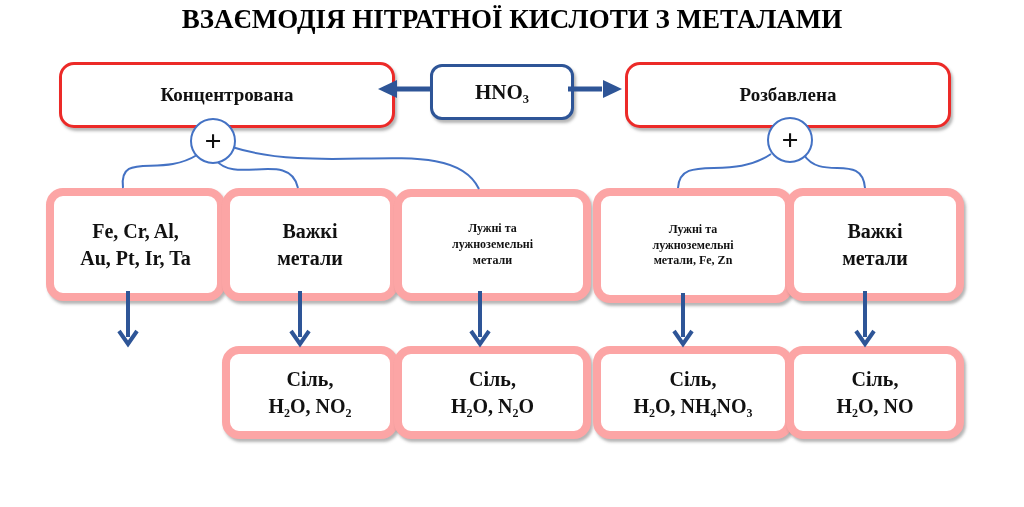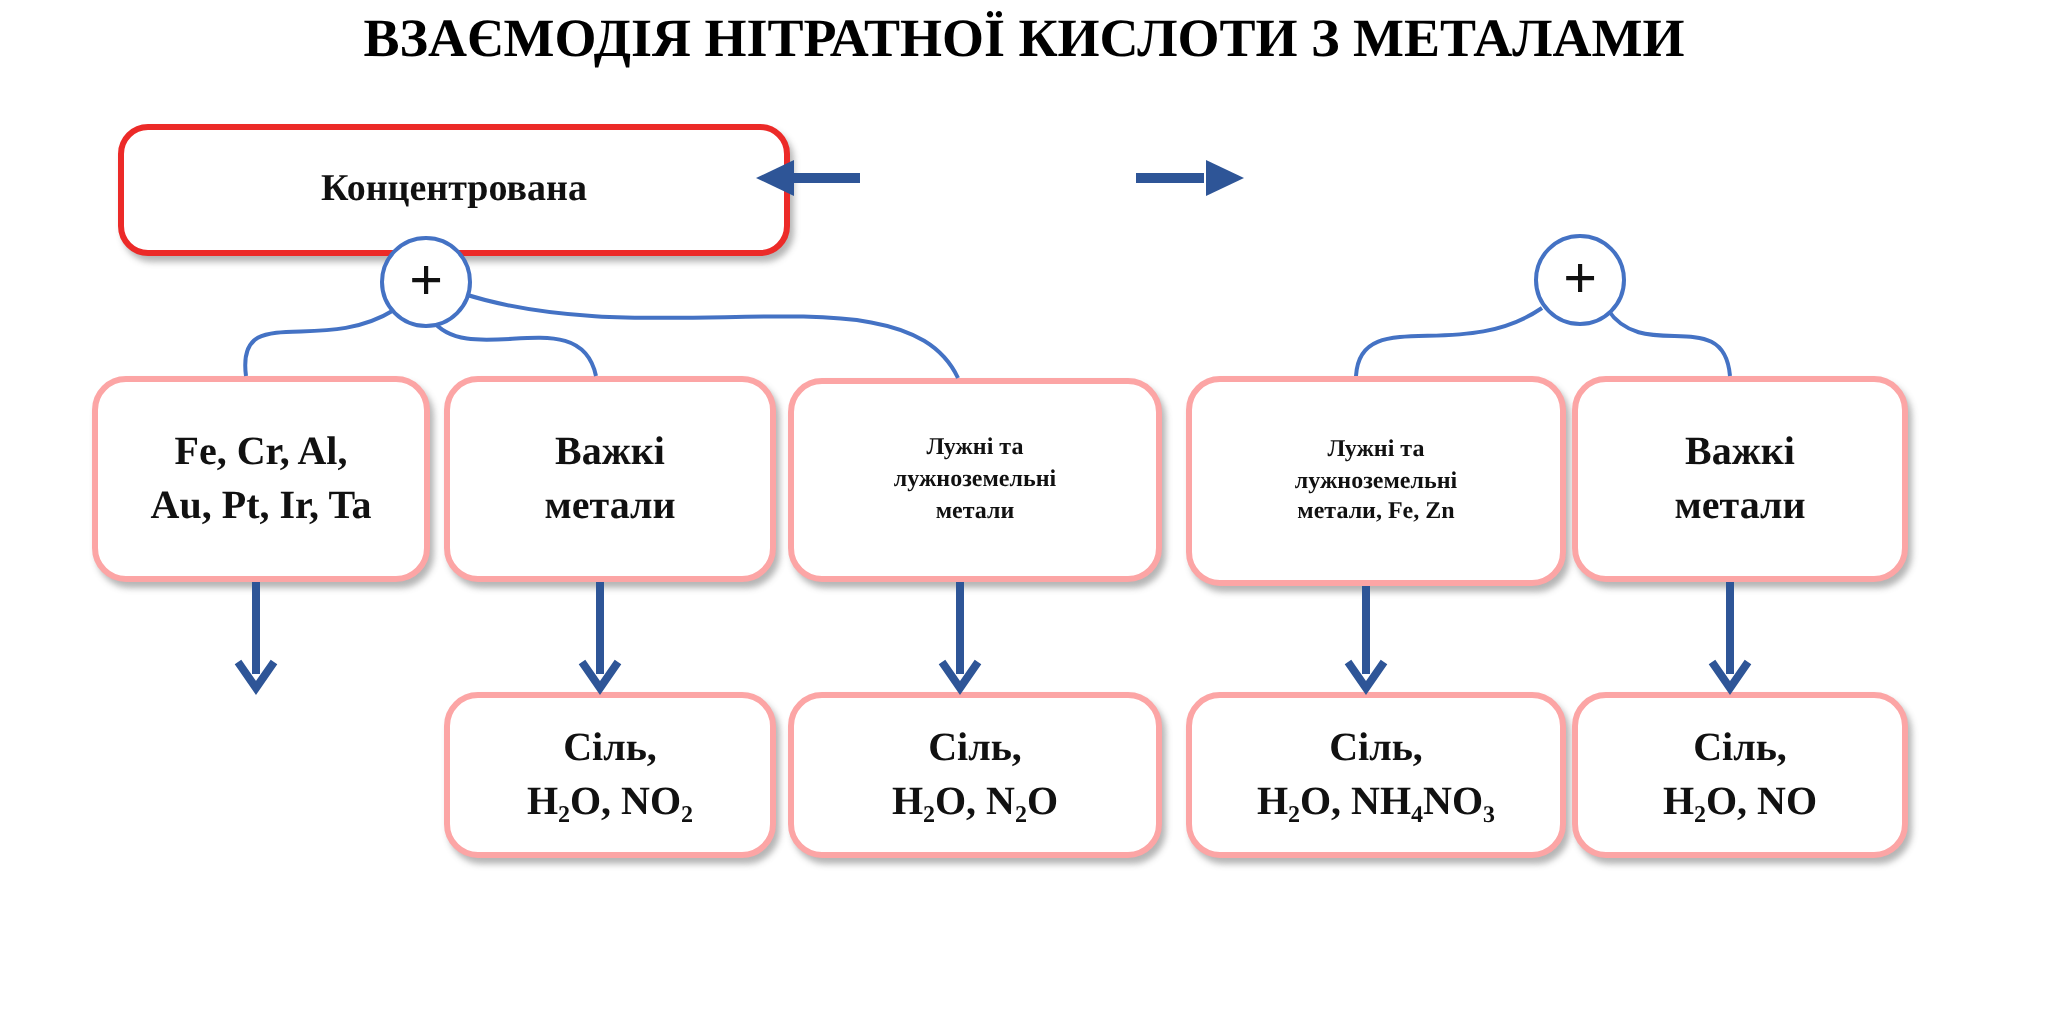--- a/index.html
+++ b/index.html
@@ -11,21 +11,21 @@
     position:absolute;left:0;top:4px;width:1024px;text-align:center;
     font-size:27px;font-weight:bold;letter-spacing:0px;color:#000000;
   }
   .box{
     position:absolute;background:#ffffff;display:flex;align-items:center;justify-content:center;
     text-align:center;white-space:pre-line;font-weight:bold;color:#111111;
     box-shadow:2px 3px 3px rgba(90,90,90,0.45);
   }
   .red-box{border:3px solid #EC2A28;border-radius:15px;font-size:19px;}
   .blue-box{border:3px solid #2E5597;border-radius:12px;font-size:21px;}
-  .gold-box{border:3px solid #fca5a5;border-radius:17px;font-size:20px;line-height:1.35;}
+  .gold-box{border:8px solid #fca5a5;border-radius:17px;font-size:20px;line-height:1.35;}
   .gold-box.small{font-size:12px;line-height:1.32;}
   #box-concentrated{left:47px;top:62px;width:330px;height:60px;margin-left:12px;}
   #box-hno3{left:430px;top:64px;width:138px;height:50px;}
   #box-diluted{left:625px;top:62px;width:320px;height:60px;}
   #metals-0{left:46px;top:188px;width:163px;height:97px;}
   #metals-1{left:222px;top:188px;width:160px;height:97px;}
   #metals-2{left:394px;top:189px;width:181px;height:96px;}
   #metals-3{left:593px;top:188px;width:184px;height:99px;}
   #metals-4{left:786px;top:188px;width:162px;height:97px;}
   #products-0{left:46px;top:346px;width:163px;height:77px;}
@@ -44,20 +44,22 @@
   #connector-layer{position:absolute;left:0;top:0;z-index:2;pointer-events:none;}
 </style>
 </head>
 <body>
 
 <div id="canvas">
 
   <div id="diagram-title">ВЗАЄМОДІЯ НІТРАТНОЇ КИСЛОТИ З МЕТАЛАМИ</div>
 
   <div class="box red-box" id="box-concentrated">Концентрована</div>
+  <div class="box blue-box" id="box-hno3">HNO₃</div>
+  <div class="box red-box" id="box-diluted">Розбавлена</div>
 
   <div class="plus-circle" id="plus-left">+</div>
   <div class="plus-circle" id="plus-right">+</div>
 
   <svg id="connector-layer" width="1024" height="507">
 
     <g>
       <line x1="430" y1="89" x2="396" y2="89" stroke="#2E5597" stroke-width="5"></line>
       <polygon points="378,89 397,80 397,98" fill="#2E5597"></polygon>
     </g>

